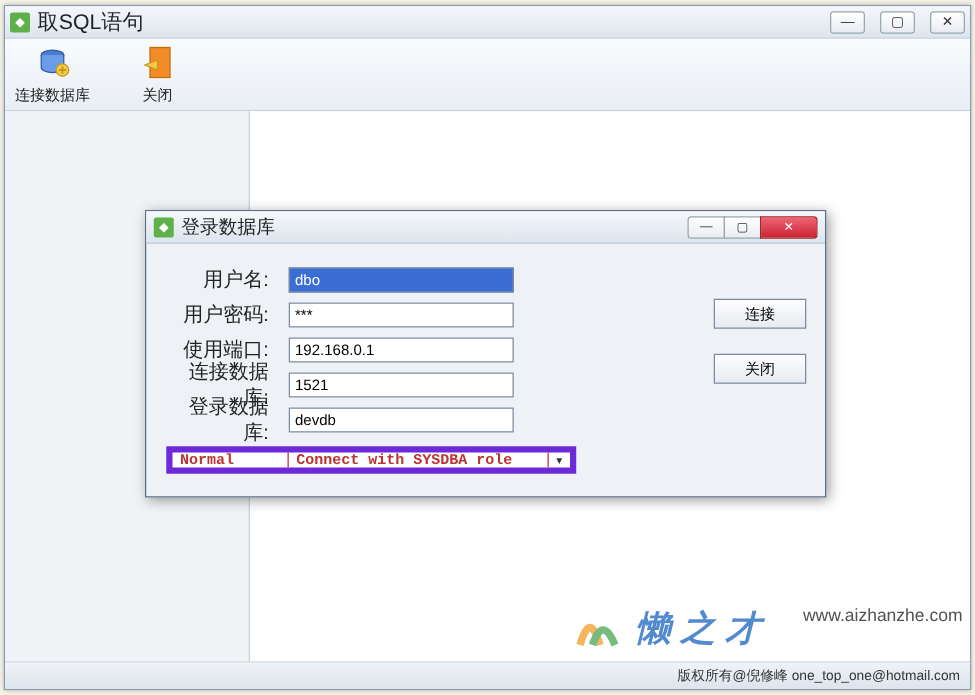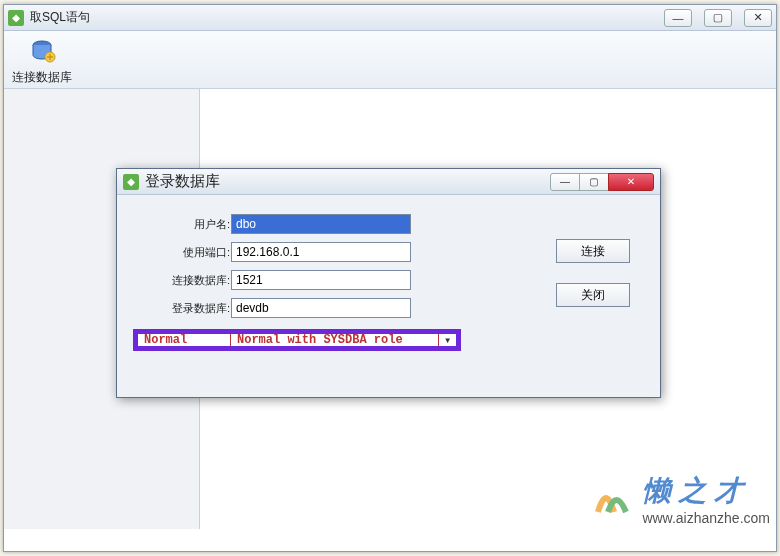--- a/index.html
+++ b/index.html
@@ -2,25 +2,25 @@
 <html><head>
 <meta charset="utf-8">
 <style>
 * { box-sizing: border-box; margin: 0; padding: 0; }
 body { font-family: "Microsoft YaHei", SimSun, Arial, sans-serif; font-size: 12px; background: #f5f3e8; width: 780px; height: 556px; overflow: hidden; position: relative; }
 
 .main-window { width: 774px; height: 548px; margin: 4px auto 0; background: #fff; border: 1px solid #8a9bb0; box-shadow: 0 0 4px rgba(0,0,0,0.3); }
 
 .titlebar { height: 26px; background: linear-gradient(to bottom, #f4f7fb, #dde5ef); border-bottom: 1px solid #b7c5d6; display: flex; align-items: center; padding: 0 4px; }
 .titlebar .app-icon { width: 16px; height: 16px; background: #5fb04a; border-radius: 2px; margin-right: 6px; display: flex; align-items: center; justify-content: center; color: #fff; font-size: 10px; }
-.titlebar .title { flex: 1; font-size: 12px; color: #222; }
+.titlebar .title { flex: 1; font-size: 17px; color: #222; }
 .win-controls { display: flex; gap: 12px; }
 .win-btn { width: 28px; height: 18px; border: 1px solid #9aa; border-radius: 3px; background: linear-gradient(#fff,#e8ecf2); display: flex; align-items: center; justify-content: center; cursor: pointer; font-size: 11px; color: #333; }
 
-.toolbar { height: 58px; background: linear-gradient(#f9fbfd,#e9eef5); border-bottom: 1px solid #c8d0db; display: flex; padding: 4px 8px; gap: 24px; flex-direction: column; }
+.toolbar { height: 58px; background: linear-gradient(#f9fbfd,#e9eef5); border-bottom: 1px solid #c8d0db; display: flex; padding: 4px 8px; gap: 24px; }
 .tool-item { display: flex; flex-direction: column; align-items: center; justify-content: center; width: 60px; cursor: pointer; }
 .tool-icon { width: 32px; height: 32px; display: flex; align-items: center; justify-content: center; }
 .tool-label { font-size: 12px; color: #222; margin-top: 2px; }
 
 .content { display: flex; height: calc(100% - 26px - 58px - 22px); }
 .sidebar { width: 196px; background: #f0f2f5; border-right: 1px solid #c8d0db; }
 .main-area { flex: 1; background: #fff; }
 
 .statusbar { height: 22px; background: linear-gradient(#f0f3f7,#dde4ed); border-top: 1px solid #c8d0db; display: flex; align-items: center; justify-content: flex-end; padding: 0 8px; font-size: 11px; color: #333; }
 
@@ -28,35 +28,35 @@
 .dialog-titlebar { height: 26px; background: linear-gradient(#f6f8fb,#dce4ee); border-bottom: 1px solid #b7c5d6; display: flex; align-items: center; padding: 0 6px; }
 .dialog-titlebar .app-icon { width: 16px; height: 16px; background: #5fb04a; border-radius: 2px; margin-right: 6px; display: flex; align-items: center; justify-content: center; color: #fff; font-size: 10px; }
 .dialog-titlebar .title { flex: 1; font-size: 15px; color: #222; }
 .dlg-controls { display: flex; }
 .dlg-btn { width: 30px; height: 18px; border: 1px solid #9aa; background: linear-gradient(#fff,#e8ecf2); display: flex; align-items: center; justify-content: center; cursor: pointer; font-size: 10px; color: #333; margin-left: -1px; }
 .dlg-btn.close { background: linear-gradient(#e67,#c23); color: #fff; border-color: #a22; width: 46px; border-radius: 0 3px 3px 0; }
 .dlg-btn.min { border-radius: 3px 0 0 3px; }
 
 .dialog-body { padding: 18px 16px 10px; }
 .form-row { display: flex; align-items: center; margin-bottom: 6px; height: 22px; }
-.form-label { width: 98px; text-align: right; padding-right: 1px; font-size: 11px; color: #222; }
+.form-label { width: 98px; text-align: right; padding-right: 16px; font-size: 16px; color: #222; }
 .form-input { width: 180px; height: 20px; border: 1px solid #7a8aa0; padding: 1px 4px; font-size: 12px; font-family: inherit; background: #fff; }
 .form-input.sel { background: #3a6ed5; color: #fff; }
-.btn-col { position: absolute; right: 30px; top: 70px; display: flex; flex-direction: column; gap: 20px; }
+.btn-col { position: absolute; right: 15px; top: 70px; display: flex; flex-direction: column; gap: 20px; }
 .action-btn { width: 74px; height: 24px; border: 1px solid #7a8aa0; background: linear-gradient(#fdfdfd,#e7ebf1); font-size: 12px; cursor: pointer; font-family: inherit; }
 
 .role-row { margin-top: 10px; display: flex; align-items: center; border: 5px solid #6d28d9; height: 22px; width: 328px; font-family: "Courier New", monospace; font-size: 12px; color: #b33; font-weight: bold; background: #fff; }
 .role-seg1 { padding: 0 6px; width: 92px; }
 .role-sep { border-left: 1px solid #b33; height: 100%; }
 .role-seg2 { flex: 1; padding: 0 6px; }
 .role-dd { width: 18px; text-align: center; border-left: 1px solid #b33; height: 100%; display: flex; align-items: center; justify-content: center; cursor: pointer; color: #333; }
 
 .watermark { position: absolute; right: 10px; bottom: 30px; display: flex; align-items: center; gap: 8px; opacity: 0.85; pointer-events: none; }
 .wm-logo { width: 46px; height: 46px; position: relative; }
-.wm-text { display: flex; flex-direction: column; align-items: flex-start; }
+.wm-text { display: flex; flex-direction: row; align-items: flex-start; gap: 26px; }
 .wm-title { font-size: 28px; color: #3576c8; font-style: italic; font-weight: bold; letter-spacing: 8px; }
 .wm-url { font-size: 14px; color: #333; }
 </style>
 </head>
 <body>
 
 <div class="main-window">
   <div class="titlebar">
     <div class="app-icon">◆</div>
     <div class="title">取SQL语句</div>
@@ -88,55 +88,62 @@
       </div>
       <div class="tool-label">关闭</div>
     </div>
   </div>
 
   <div class="content">
     <div class="sidebar"></div>
     <div class="main-area"></div>
   </div>
 
+  <div class="statusbar">
+    <span>版权所有@倪修峰 one_top_one@hotmail.com</span>
+  </div>
 </div>
 
 <div class="dialog">
   <div class="dialog-titlebar">
     <div class="app-icon">◆</div>
     <div class="title">登录数据库</div>
     <div class="dlg-controls">
       <div class="dlg-btn min">—</div>
       <div class="dlg-btn">▢</div>
       <div class="dlg-btn close">✕</div>
     </div>
   </div>
 
   <div class="dialog-body">
     <div class="form-row">
       <div class="form-label">用户名:</div>
       <input class="form-input sel" value="dbo" style="">
     </div>
     <div class="form-row">
+      <div class="form-label">用户密码:</div>
+      <input class="form-input" value="***" style="">
+    </div>
+    <div class="form-row">
       <div class="form-label">使用端口:</div>
       <input class="form-input" value="192.168.0.1" style="">
     </div>
     <div class="form-row">
       <div class="form-label">连接数据库:</div>
       <input class="form-input" value="1521" style="">
     </div>
     <div class="form-row">
       <div class="form-label">登录数据库:</div>
       <input class="form-input" value="devdb" style="">
     </div>
 
     <div class="role-row">
       <div class="role-seg1">Normal</div>
       <div class="role-sep"></div>
-      <div class="role-seg2">Normal with SYSDBA role</div>
+      <div class="role-seg2">Connect with SYSDBA role</div>
       <div class="role-dd">▾</div>
     </div>
 
     <div class="btn-col">
       <button class="action-btn">连接</button>
       <button class="action-btn">关闭</button>
     </div>
   </div>
 </div>
 

